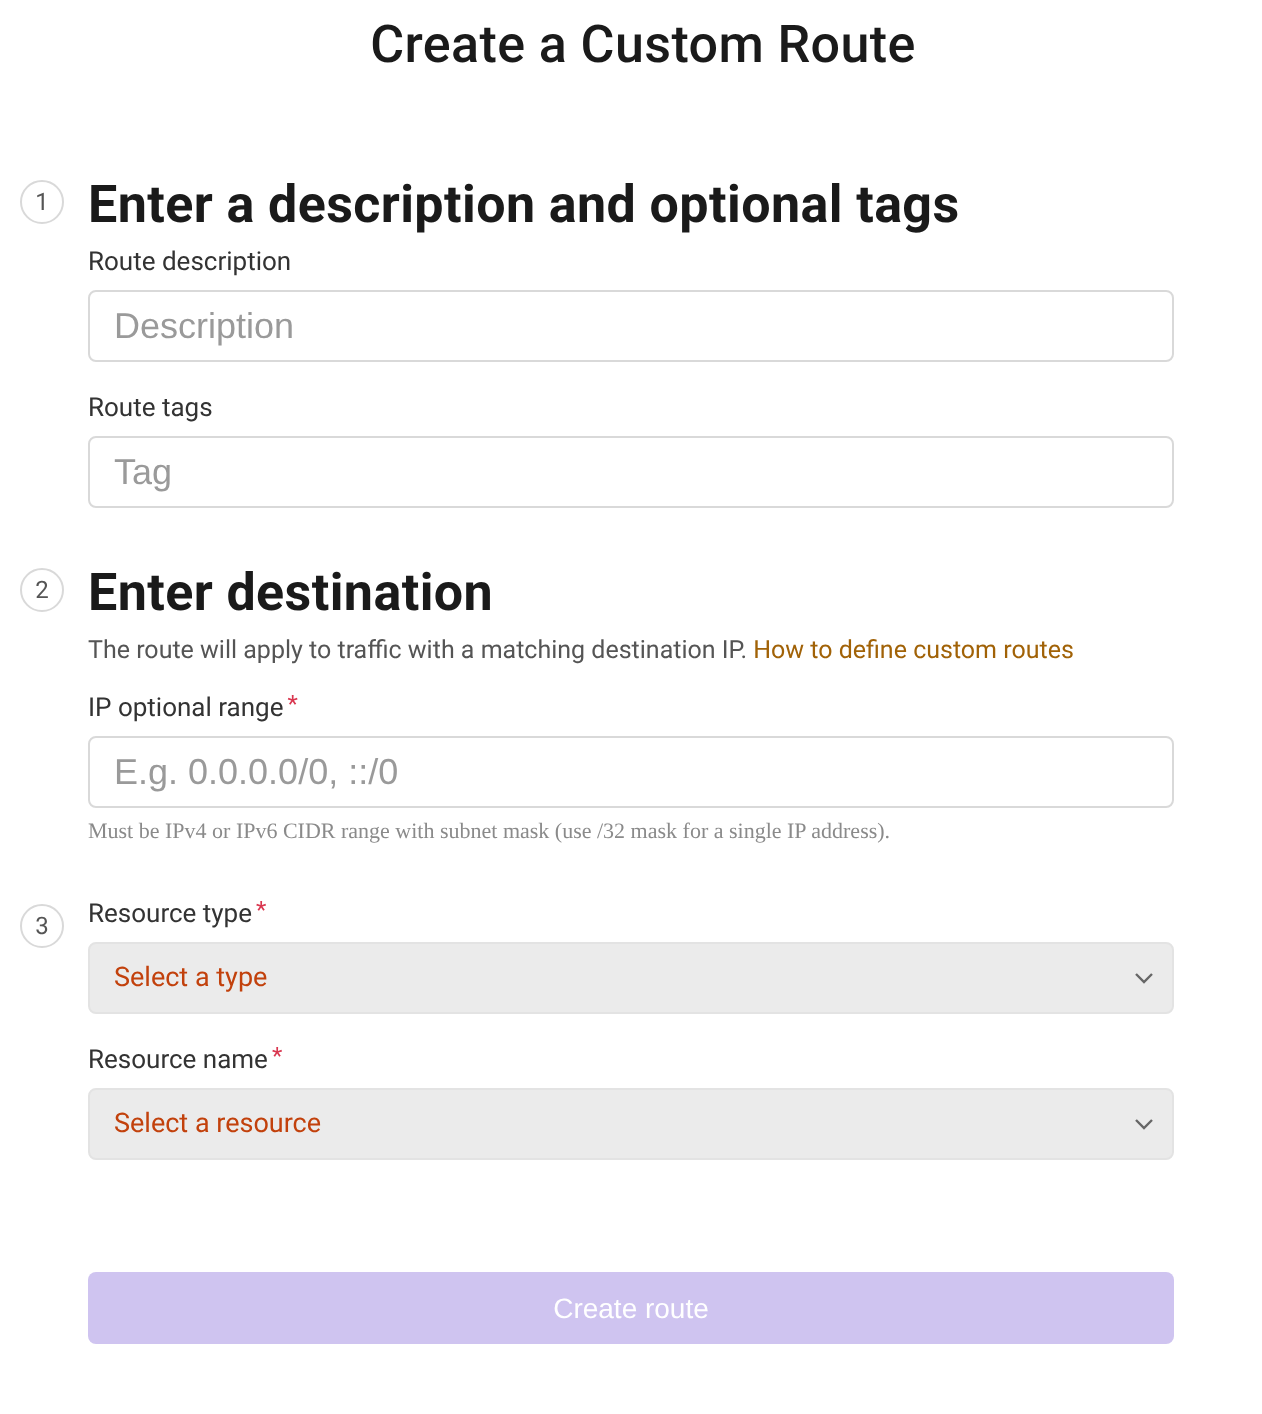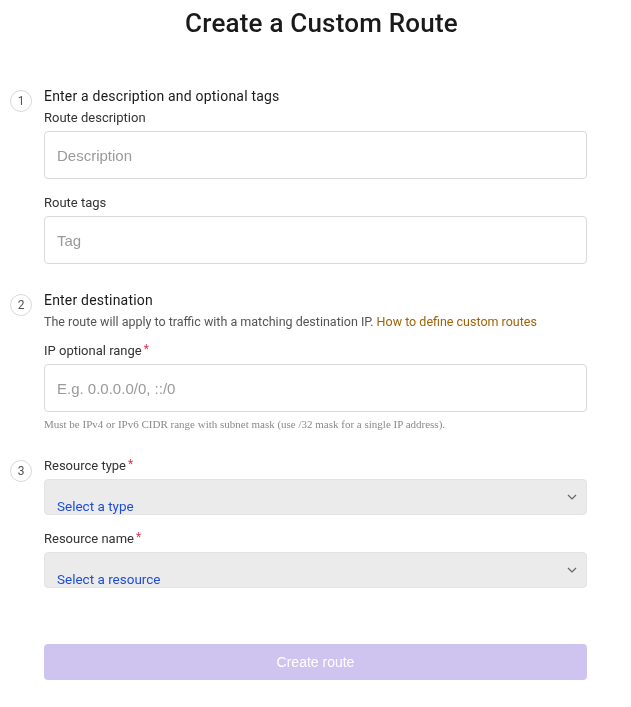--- a/index.html
+++ b/index.html
@@ -33,22 +33,22 @@
     border: 1px solid #d9d9d9;
     border-radius: 50%;
     display: flex;
     align-items: center;
     justify-content: center;
     font-size: 12px;
     color: #555;
     background: #fff;
   }
   .step-title {
-    font-size: 14px;
-    font-weight: 400;
+    font-size: 26px;
+    font-weight: 700;
     margin-bottom: 6px;
     letter-spacing: 0.2px;
   }
   .step-desc {
     font-size: 12.5px;
     color: #555;
     margin-bottom: 14px;
   }
   a.help-link {
     color: #a16207;
@@ -65,25 +65,25 @@
   }
   .required {
     color: #d9364f;
     margin-left: 2px;
     position: relative;
     top: -2px;
     font-size: 12px;
   }
   input.text-input {
     width: 100%;
-    height: 48px;
+    height: 36px;
     border: 1px solid #d9d9d9;
     border-radius: 4px;
     padding: 16px 12px;
-    font-size: 15px;
+    font-size: 18px;
     color: #333;
     background: #fff;
   }
   input.text-input::placeholder { color: #9a9a9a; }
   .helper {
     font-size: 11px;
     color: #8a8a8a;
     margin-top: 6px;
     font-family: Liberation Serif, serif;
   }
@@ -92,23 +92,23 @@
     width: 100%;
   }
   .select-box {
     width: 100%;
     height: 36px;
     border: 1px solid #e3e3e3;
     border-radius: 4px;
     background: #ebebeb;
     padding: 0 32px 0 12px;
     font-size: 13.5px;
-    color: #1d4ed8;
+    color: #c2410c;
     display: flex;
-    align-items: flex-end;
+    align-items: center;
     cursor: pointer;
   }
   .chevron {
     position: absolute;
     right: 10px;
     top: 50%;
     transform: translateY(-50%);
     pointer-events: none;
   }
   .chevron svg { display: block; }

